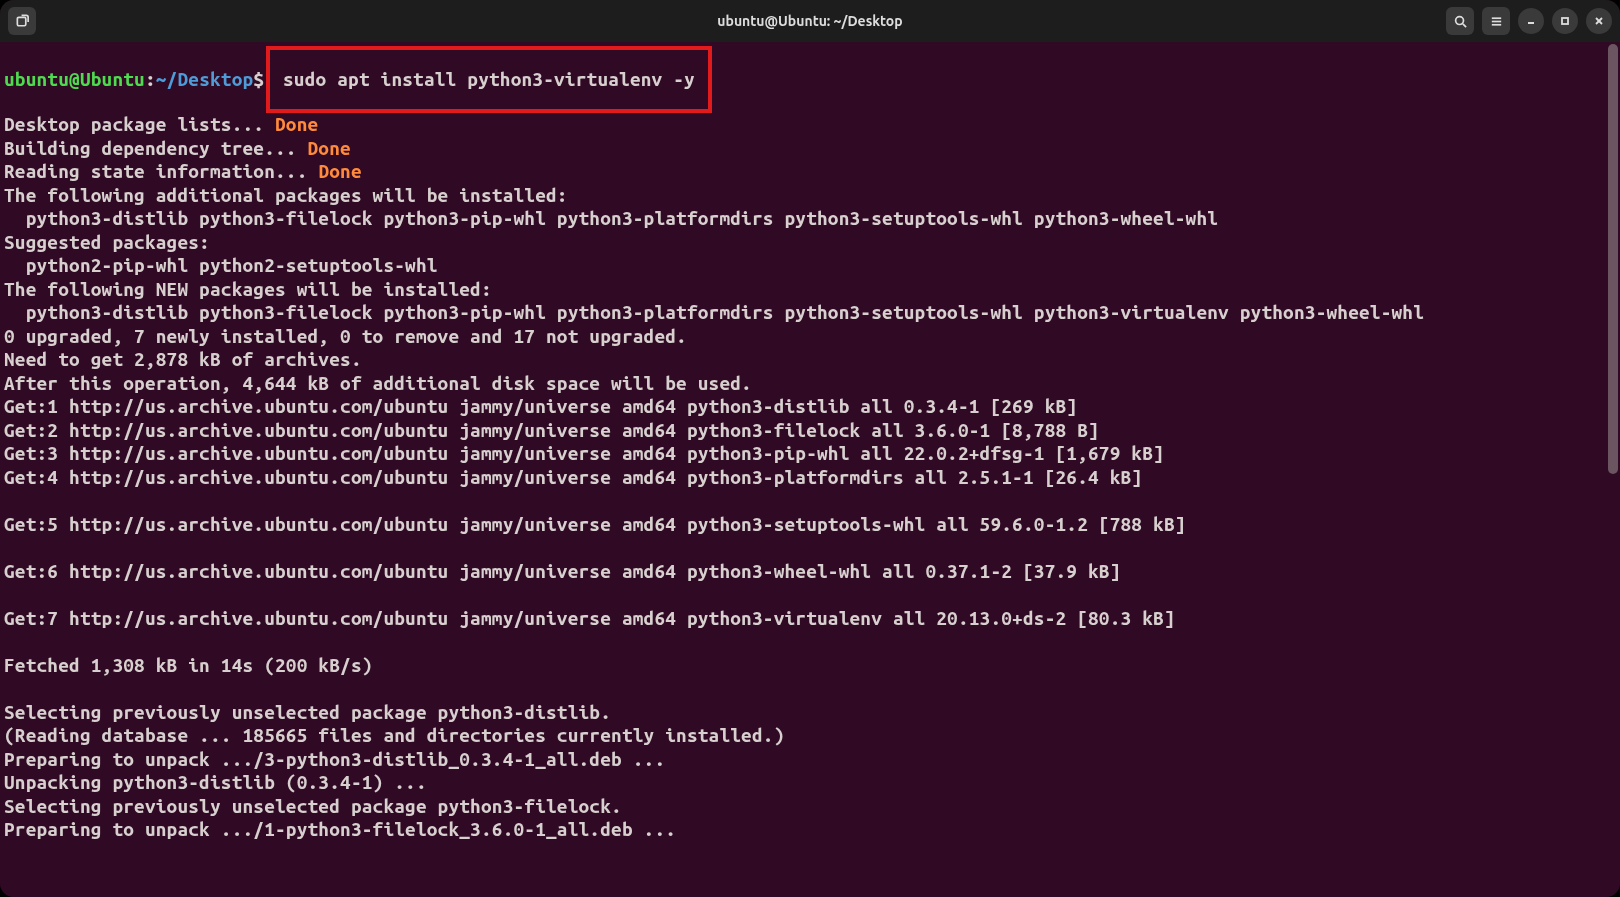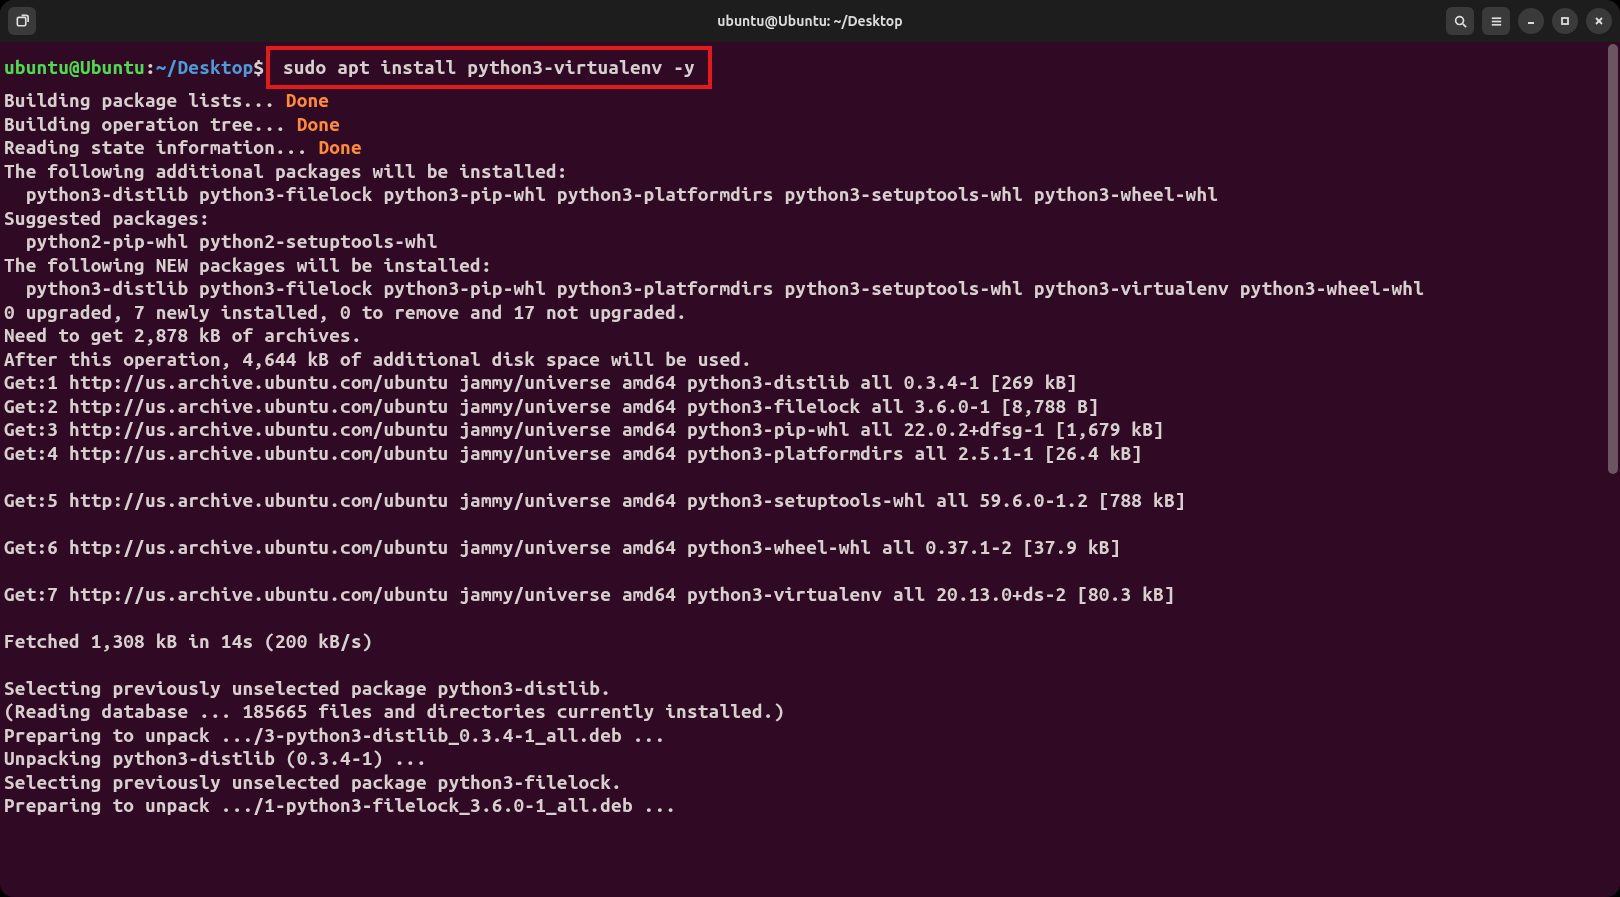--- a/index.html
+++ b/index.html
@@ -83,21 +83,21 @@
   .p-colon { color: #d7d0cf; font-weight: 700; }
   .p-path { color: #4f9bd8; font-weight: 700; margin-top: 8px; }
   .p-dollar { color: #d7d0cf; font-weight: 700; }
   .cmd {
     color: #d7d0cf;
     font-weight: 600;
   }
   .red-box {
     display: inline-block;
     border: 4px solid #e11b1b;
-    padding: 4px 2px;
+    padding: 16px 2px;
     margin-left: 2px;
     line-height: 27px;
     position: relative;
     top: 0px;
   }
   .done { color: #ff8a3c; }
   .scrollbar {
     position: absolute;
     right: 2px;
     top: 2px;
@@ -152,22 +152,22 @@
         <svg viewBox="0 0 12 12">
           <line x1="3" y1="3" x2="9" y2="9"></line>
           <line x1="9" y1="3" x2="3" y2="9"></line>
         </svg>
       </div>
     </div>
   </div>
 
   <div class="terminal-body">
     <div class="scrollbar"></div>
-    <div class="term-content"><span class="prompt-line"><span class="p-user">ubuntu@Ubuntu</span><span class="p-colon">:</span><span class="p-path">~/Desktop</span><span class="p-dollar">$</span><span class="red-box"> <span class="cmd">sudo apt install python3-virtualenv -y</span> </span></span><span>Building package lists... </span><span class="done">Done</span>
-<span>Building operation tree... </span><span class="done">Done</span>
+    <div class="term-content"><span class="prompt-line"><span class="p-user">ubuntu@Ubuntu</span><span class="p-colon">:</span><span class="p-path">~/Desktop</span><span class="p-dollar">$</span><span class="red-box"> <span class="cmd">sudo apt install python3-virtualenv -y</span> </span></span><span>Desktop package lists... </span><span class="done">Done</span>
+<span>Building dependency tree... </span><span class="done">Done</span>
 <span>Reading state information... </span><span class="done">Done</span>
 <span>The following additional packages will be installed:</span>
 <span>  python3-distlib python3-filelock python3-pip-whl python3-platformdirs python3-setuptools-whl python3-wheel-whl</span>
 <span>Suggested packages:</span>
 <span>  python2-pip-whl python2-setuptools-whl</span>
 <span>The following NEW packages will be installed:</span>
 <span>  python3-distlib python3-filelock python3-pip-whl python3-platformdirs python3-setuptools-whl python3-virtualenv python3-wheel-whl</span>
 <span>0 upgraded, 7 newly installed, 0 to remove and 17 not upgraded.</span>
 <span>Need to get 2,878 kB of archives.</span>
 <span>After this operation, 4,644 kB of additional disk space will be used.</span>

